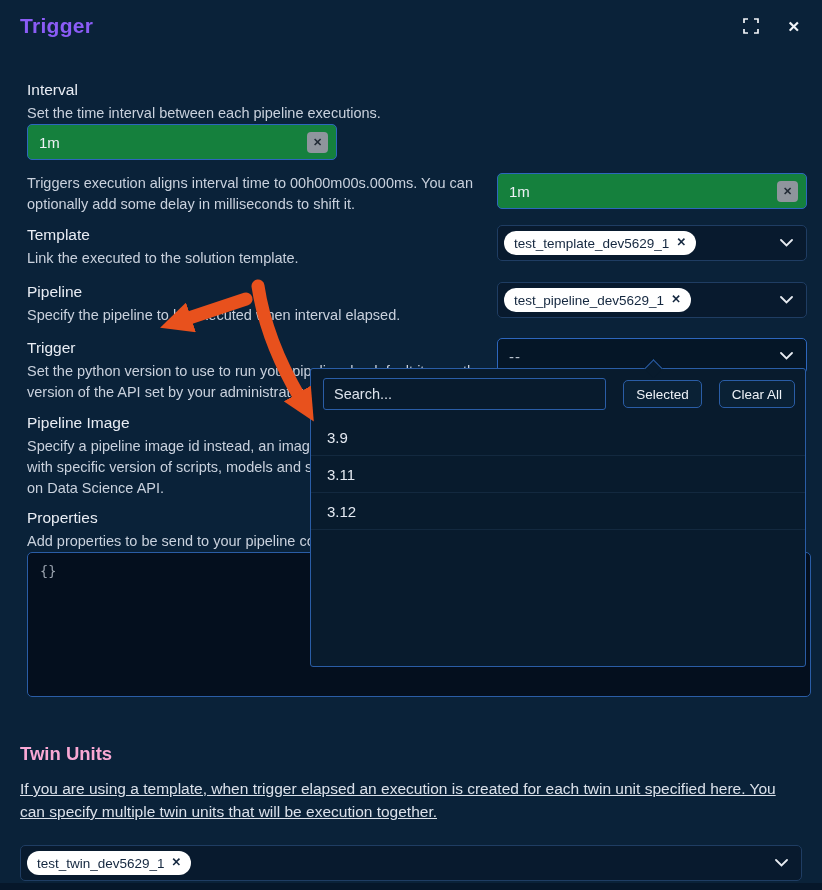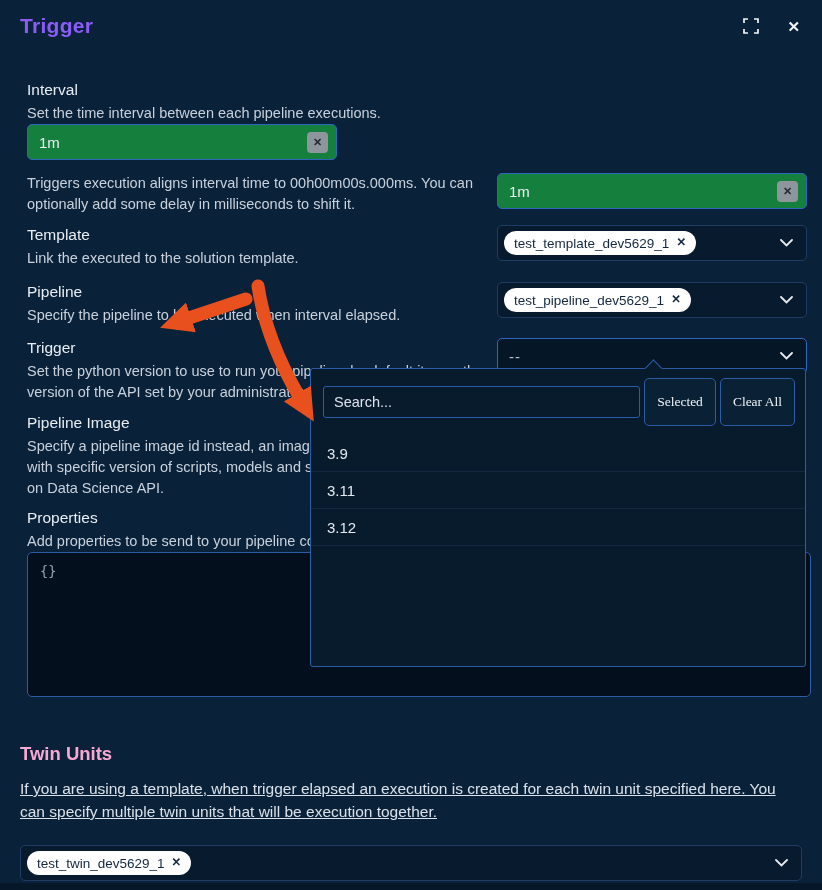--- a/index.html
+++ b/index.html
@@ -50,27 +50,27 @@
   .tag{background:#ffffff;color:#14273f;border-radius:12px;padding:0 10px;height:24px;
     display:flex;align-items:center;gap:7px;font-size:13.5px;white-space:nowrap;}
   .tag-x{font-weight:700;font-size:11.5px;cursor:pointer;line-height:1;}
   .chev{display:flex;align-items:center;}
 
   
   .dropdown{position:absolute;left:310px;top:368px;width:496px;height:299px;box-sizing:border-box;
     background:#081b2d;border:1px solid #2a5da6;border-radius:3px;z-index:20;}
   .notch{position:absolute;top:-7px;left:336px;width:12px;height:12px;background:#081b2d;
     border-left:1px solid #2a5da6;border-top:1px solid #2a5da6;transform:rotate(45deg);}
-  .dd-header{display:flex;align-items:center;gap:4px;padding:9px 10px 9px 12px;}
+  .dd-header{display:flex;align-items:center;gap:17px;padding:9px 10px 9px 12px;}
   .dd-search{height:30px;width:296px;box-sizing:content-box;background:transparent;
     border:1px solid #2a5da6;border-radius:3px;color:#e4e9f1;font-size:14.5px;padding:0 10px;outline:none;
     font-family:"Liberation Sans", sans-serif;}
   .dd-search::placeholder{color:#dde3ec;opacity:1;}
-  .dd-btn{height:48px;background:#0a2135;border:1px solid #2a5da6;border-radius:5px;color:#eef2f7;
-    font-size:13.5px;padding:0 12px;cursor:pointer;white-space:nowrap;font-family:Liberation Serif, serif;}
+  .dd-btn{height:28px;background:#0a2135;border:1px solid #2a5da6;border-radius:5px;color:#eef2f7;
+    font-size:13.5px;padding:0 12px;cursor:pointer;white-space:nowrap;font-family:Liberation Sans, sans-serif;}
   .dd-option{padding:0 16px;height:36px;display:flex;align-items:center;font-size:15px;color:#e4e9f1;
     border-bottom:1px solid #13293f;cursor:pointer;}
 
   
   .props-box{box-sizing:border-box;width:784px;height:145px;background:#040f1e;border:1px solid #2a5da6;
     border-radius:5px;color:#9aa3ae;font-family:"DejaVu Sans Mono", monospace;font-size:13.5px;
     padding:10px 12px;margin-top:0;}
 
   
   .twin-section{margin-left:-7px;margin-top:46px;width:782px;}

